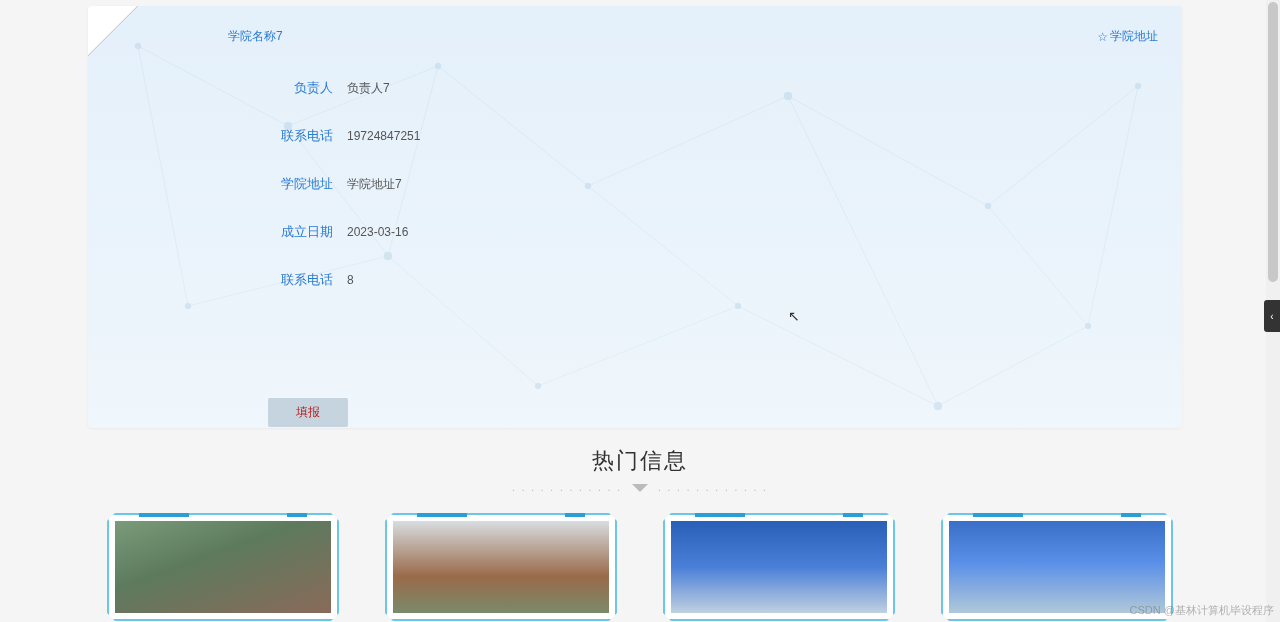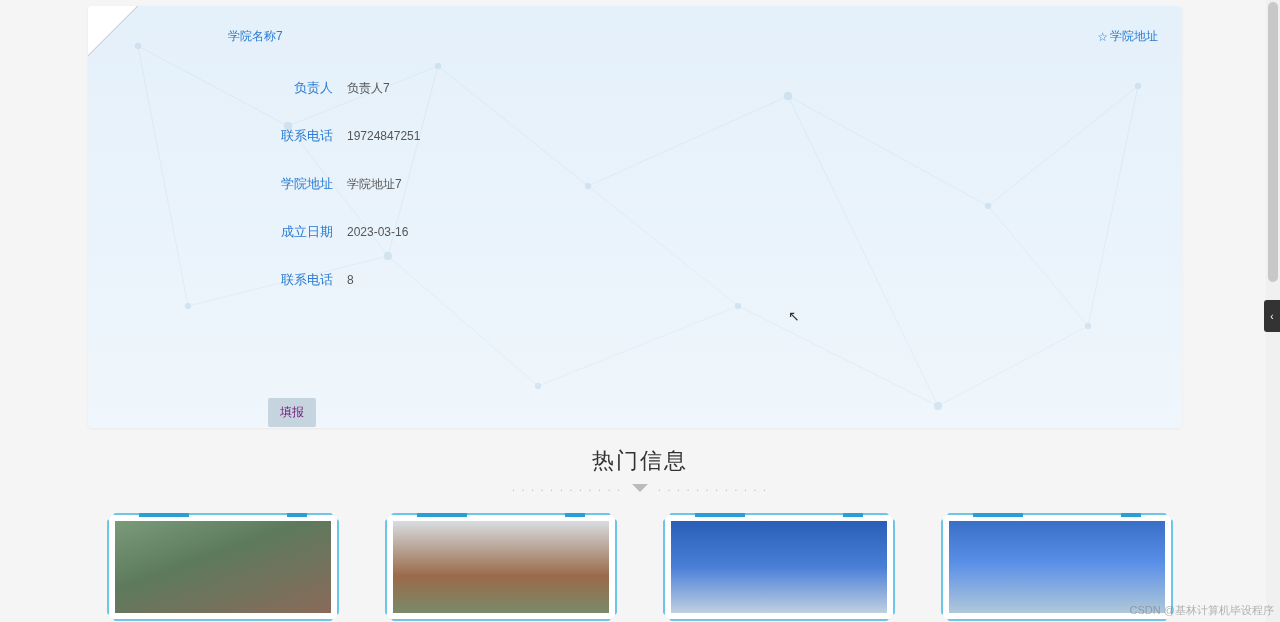--- a/index.html
+++ b/index.html
@@ -74,23 +74,23 @@
     .info-value {
       color: #555;
       font-size: 12px;
     }
     .fill-btn {
       position: absolute;
       left: 180px;
       top: 392px;
       background: #c5d4df;
       border: none;
-      padding: 6px 12px;
-      font-size: 12px;
-      color: #701a75;
+      padding: 6px 28px;
+      font-size: 12px;
+      color: #b91c1c;
       cursor: pointer;
       border-radius: 2px;
     }
     .hot-section {
       margin-top: 18px;
       text-align: center;
     }
     .hot-title {
       font-size: 22px;
       color: #333;

